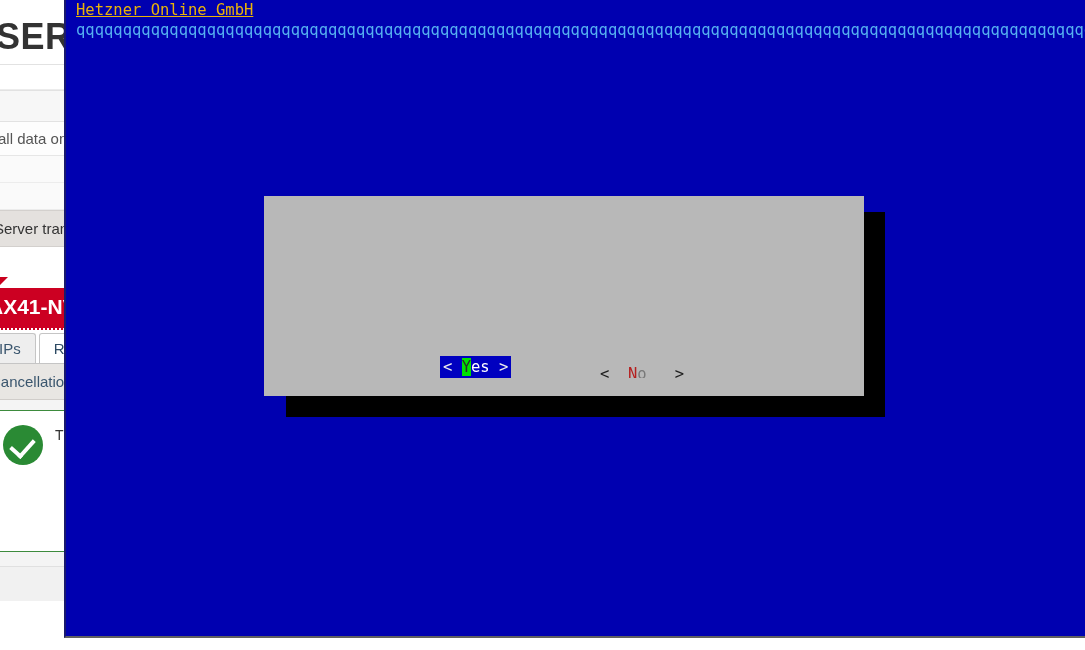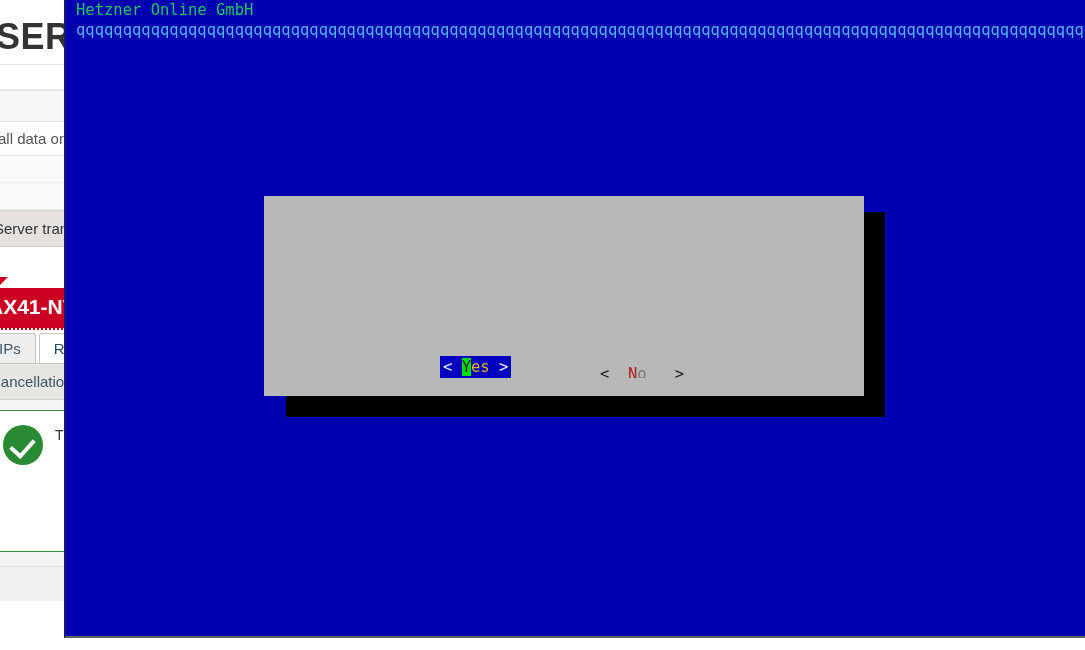--- a/index.html
+++ b/index.html
@@ -182,21 +182,22 @@
     font-family: "DejaVu Sans Mono", "Liberation Mono", monospace;
     font-size: 15.5px;
     line-height: 20px;
   }
   .term-line {
     white-space: pre;
     padding-left: 10px;
     letter-spacing: 0px;
   }
   .term-head {
-    color: #22c55e;
+    color: #eab308;
+    text-decoration: underline;
   }
   .term-q {
     color: #56b0f0;
     overflow: hidden;
   }
 
   
   #dialog-shadow {
     position: absolute;
     left: 286px;
@@ -239,21 +240,21 @@
     background: #0000c0;
     padding: 1px 3px;
     white-space: pre;
     color: #eeeeee;
   }
   .btn-yes .hot {
     background: #00e000;
     color: #2a2a2a;
   }
   .btn-yes .lbl {
-    color: #eab308;
+    color: #ffffff;
   }
   .btn-no {
     position: absolute;
     left: 336px;
     top: 8px;
     white-space: pre;
     color: #202020;
   }
   .btn-no .hot { color: #b52020; }
   .btn-no .lbl { color: #787878; }

